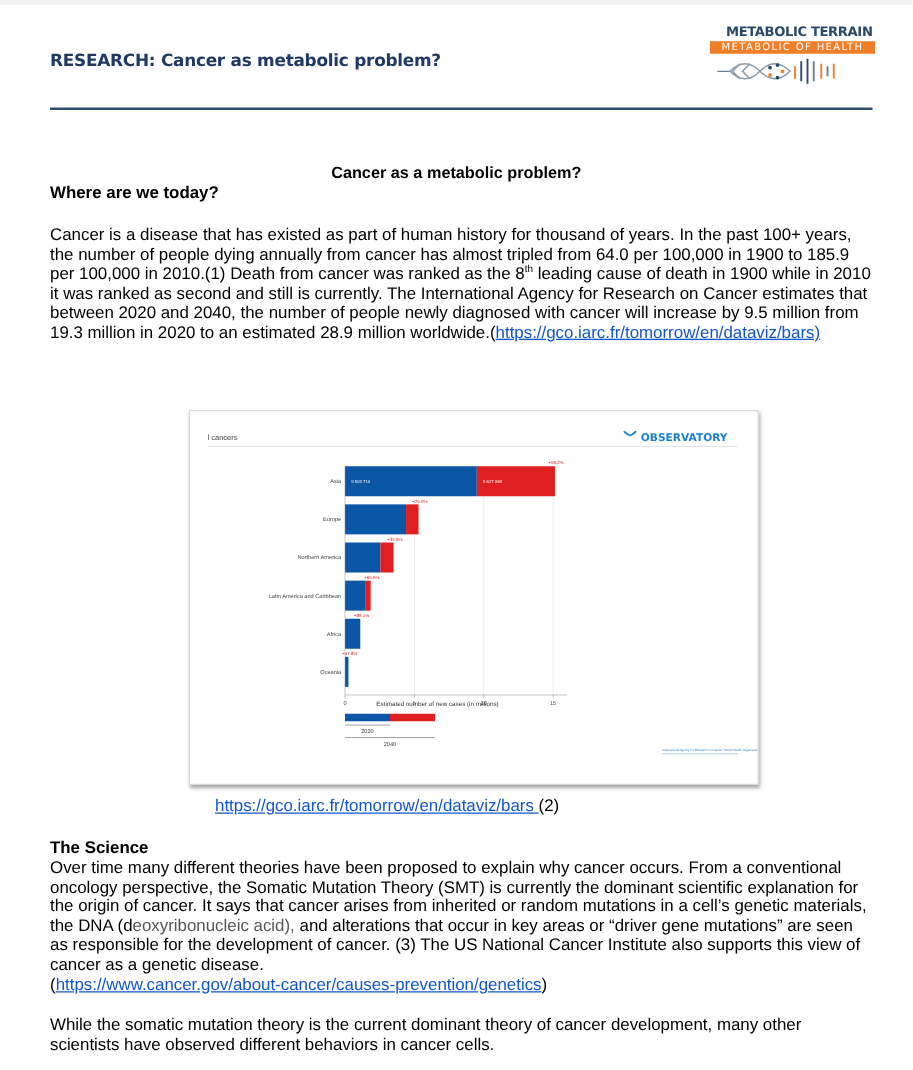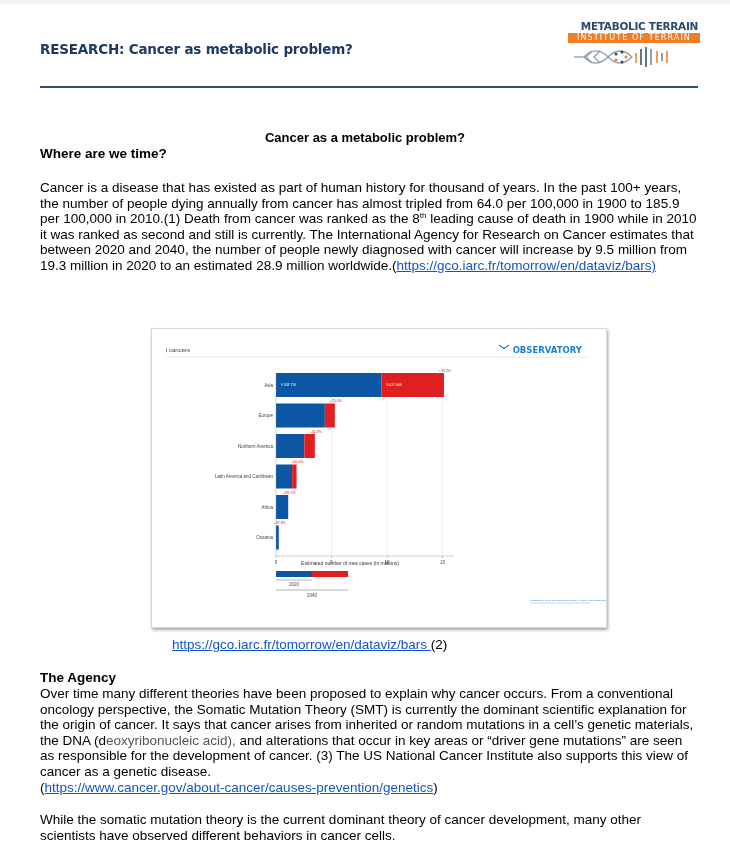--- a/index.html
+++ b/index.html
@@ -23,21 +23,21 @@
 </style>
 </head>
 <body>
 
 <div class="topband"></div>
 
 <div class="hdr-title">RESEARCH: Cancer as metabolic problem?</div>
 
 <div class="logo">
   <div class="logo-top">METABOLIC TERRAIN</div>
-  <div class="logo-band">INSTITUTE OF TERRAIN</div>
+  <div class="logo-band">METABOLIC OF HEALTH</div>
   <svg class="logo-svg" width="120" height="24" viewBox="0 0 120 24">
     <line x1="2" y1="12" x2="12" y2="12" stroke="#6b7f93" stroke-width="1"></line>
     <path d="M12 12 Q24 0 36 12 Q24 24 12 12" fill="none" stroke="#8a9aab" stroke-width="1.2"></path>
     <path d="M20 6 L14 12 L20 18 M28 6 L22 12 L28 18" fill="none" stroke="#8a9aab" stroke-width="1.2"></path>
     <path d="M36 12 Q48 0 60 12 Q48 24 36 12" fill="none" stroke="#8a9aab" stroke-width="1.2"></path>
     <circle cx="44" cy="9" r="1.5" fill="#2a4a6b"></circle>
       <circle cx="44" cy="15" r="1.5" fill="#f07e26"></circle>
     <circle cx="50" cy="7" r="1.5" fill="#2a4a6b"></circle>
       <circle cx="50" cy="17" r="1.5" fill="#2a4a6b"></circle>
     <circle cx="54" cy="12" r="1.5" fill="#f07e26"></circle>
@@ -48,21 +48,21 @@
     <line x1="85" y1="6" x2="85" y2="18" stroke="#f07e26" stroke-width="1.5"></line>
     <line x1="90" y1="8" x2="90" y2="16" stroke="#6b7f93" stroke-width="1.5"></line>
     <line x1="95" y1="6" x2="95" y2="18" stroke="#f07e26" stroke-width="1.5"></line>
   </svg>
 </div>
 
 <div class="rule"></div>
 
 <div class="h-center">Cancer as a metabolic problem?</div>
 
-<div class="h-sec" style="top:146px">Where are we time?</div>
+<div class="h-sec" style="top:146px">Where are we today?</div>
 
 <div class="para" style="top:180px">
   <span>Cancer is a disease that has existed as part of human history for thousand of years. In the past 100+ years, the number of people dying annually from cancer has almost tripled from 64.0 per 100,000 in 1900 to 185.9 per 100,000 in 2010.(1) Death from cancer was ranked as the 8</span><sup>th</sup><span> leading cause of death in 1900 while in 2010 it was ranked as second and still is currently. The International Agency for Research on Cancer estimates that between 2020 and 2040, the number of people newly diagnosed with cancer will increase by 9.5 million from 19.3 million in 2020 to an estimated 28.9 million worldwide.</span><span>(</span><a class="lnk" href="#">https://gco.iarc.fr/tomorrow/en/dataviz/bars)</a>
 </div>
 
 <div class="chartbox">
   <svg id="chart" width="454" height="298">
     <text id="c-title" x="14" y="23" font-size="6" fill="#444" font-family="Liberation Sans, sans-serif">l cancers</text>
     <g>
       <path d="M347 16 q5 6 10 0" fill="none" stroke="#1a7fd1" stroke-width="1"></path>
@@ -124,19 +124,19 @@
     <text id="c-xlabel" x="198" y="236" text-anchor="middle" font-size="5" fill="#333" font-family="Liberation Sans, sans-serif">Estimated number of new cases (in millions)</text>
     <text id="c-footer" x="378" y="272" font-size="2.4" fill="#1a7fd1" font-family="Liberation Sans, sans-serif">International Agency for Research on Cancer / World Health Organization</text>
     <line x1="378" y1="274" x2="438" y2="274" stroke="#1a7fd1" stroke-width="0.3"></line>
   </svg>
 </div>
 
 <div class="caption">
   <a class="lnk" href="#">https://gco.iarc.fr/tomorrow/en/dataviz/bars </a><span>(2)</span>
 </div>
 
-<div class="h-sec" style="top:670px">The Agency</div>
+<div class="h-sec" style="top:670px">The Science</div>
 
 <div class="para" style="top:686px">
   <span>Over time many different theories have been proposed to explain why cancer occurs.  From a conventional oncology perspective, the Somatic Mutation Theory (SMT) is currently the dominant scientific explanation for the origin of cancer.  It says that cancer arises from inherited or random mutations in a cell’s genetic materials, the DNA (d</span><span class="gray">eoxyribonucleic acid),</span><span> and alterations that occur in key areas or “driver gene mutations” are seen as responsible for the development of cancer. (3) The US National Cancer Institute also supports this view of cancer as a genetic disease.</span><br><span>(</span><a class="lnk" href="#">https://www.cancer.gov/about-cancer/causes-prevention/genetics</a><span>)</span>
 </div>
 
 <div class="para" style="top:812px">While the somatic mutation theory is the current dominant theory of cancer development, many other scientists have observed different behaviors in cancer cells.</div>
 
 </body></html>

